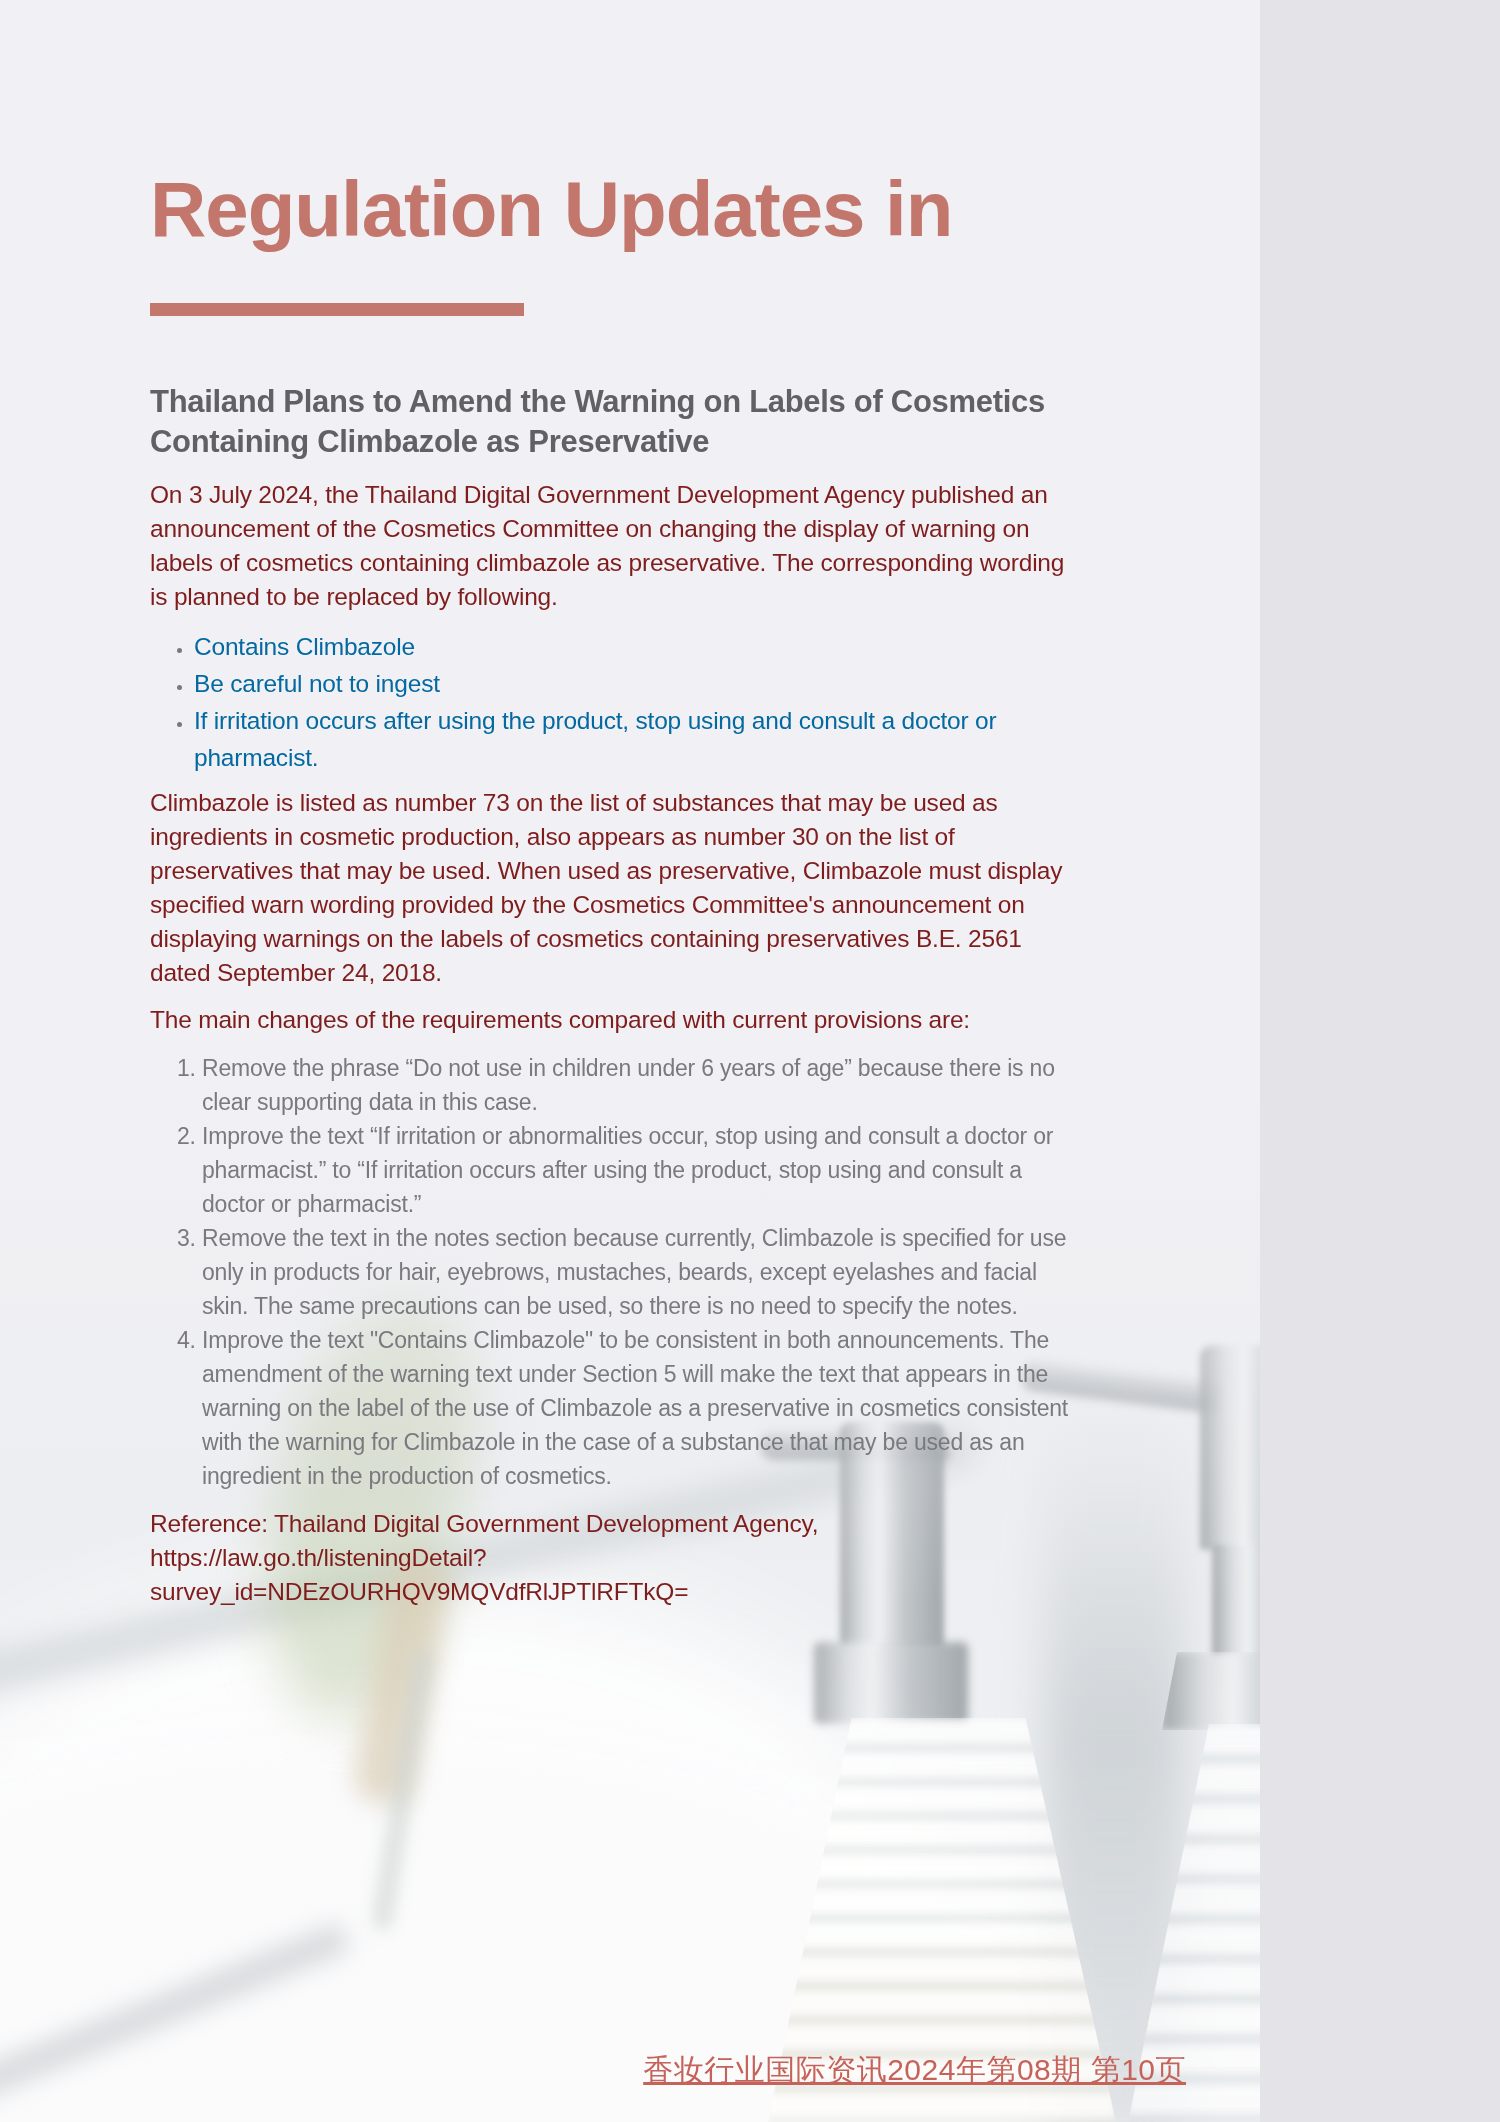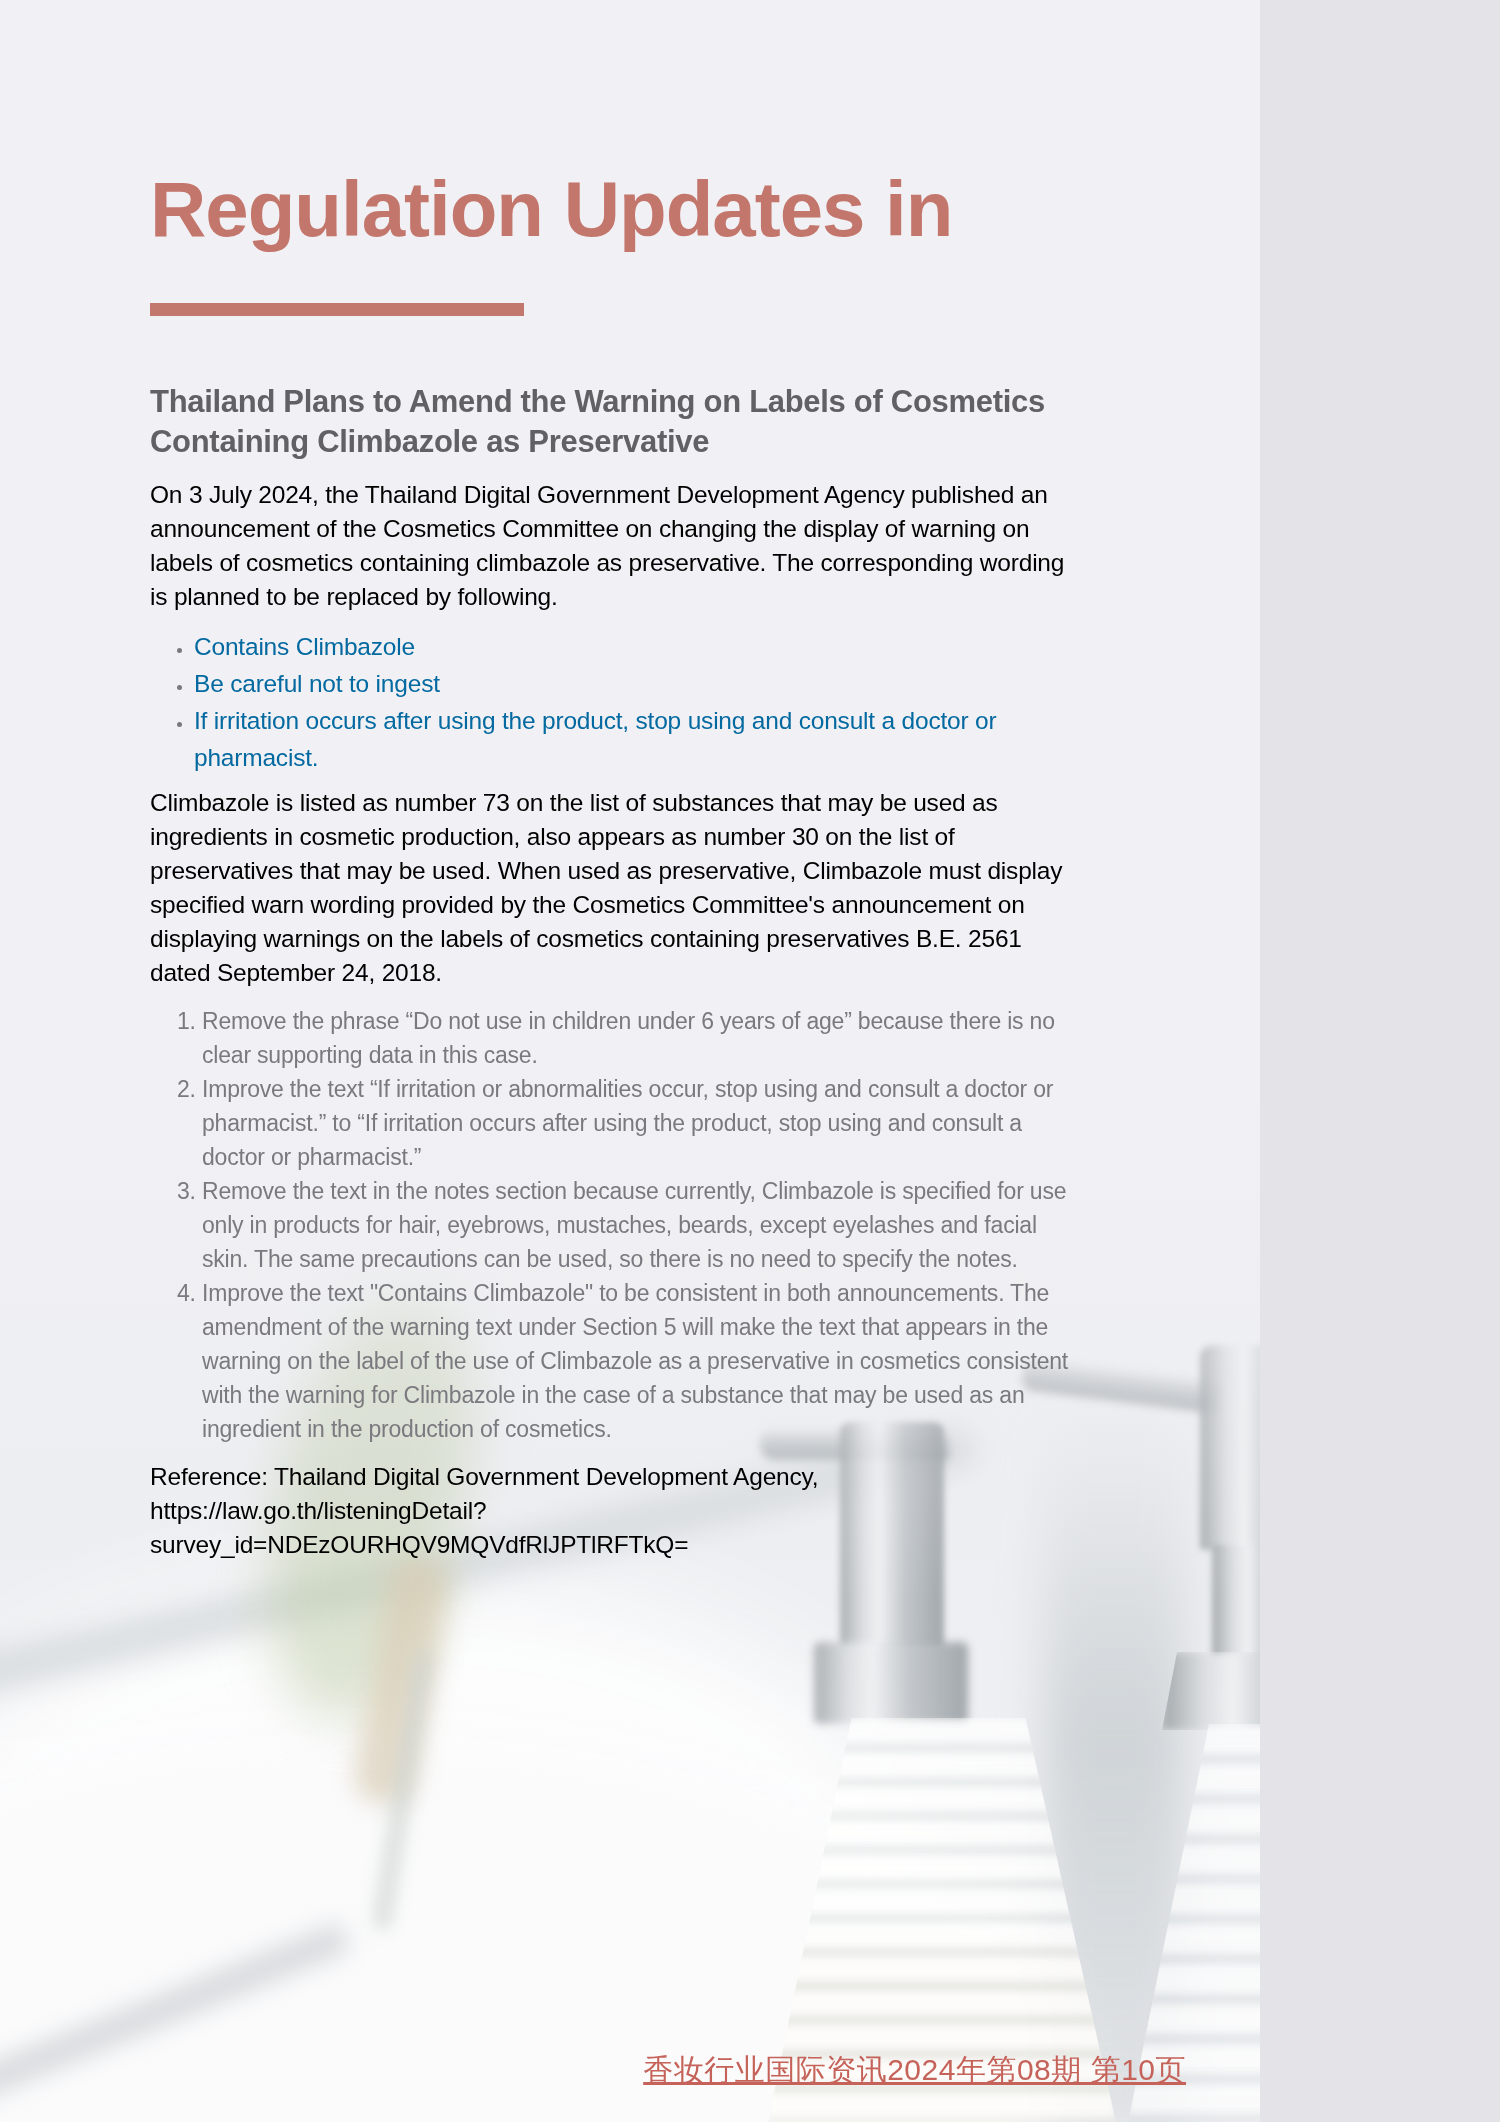--- a/index.html
+++ b/index.html
@@ -50,21 +50,21 @@
       linear-gradient(180deg, rgba(240,242,243,.4) 0%, rgba(236,239,240,.55) 100%);
     filter:blur(4px);opacity:.85;}
   .ph-fade{left:0;right:0;top:0;height:640px;
     background:linear-gradient(180deg, #f1f0f4 0%, rgba(241,240,244,.92) 18%, rgba(241,240,244,.6) 42%, rgba(241,240,244,.25) 68%, rgba(241,240,244,0) 100%);}
 
   
   .content{position:relative;z-index:2;padding:0 190px 0 150px;}
   .title{margin:164px 0 0 0;font-weight:bold;font-size:78px;line-height:91px;letter-spacing:-1px;color:#c3766c;}
   .accent-bar{width:374px;height:13px;background:#c3786e;margin-top:48px;}
   .section-heading{margin:66px 0 0 0;font-weight:bold;font-size:31px;line-height:40px;letter-spacing:-0.3px;color:#616065;max-width:1130px;}
-  .body-par{margin:16px 0 0 0;font-size:24.5px;line-height:34px;color:#000000;letter-spacing:-0.2px;}
+  .body-par{margin:16px 0 0 0;font-size:24.5px;line-height:34px;color:#7f1d1d;letter-spacing:-0.2px;}
   .p2{margin-top:10px;} .p3{margin-top:13px;} .ref{margin-top:14px;}
   ul.bullets{margin:14px 0 0 0;padding:0 0 0 44px;list-style:disc;}
   ul.bullets li{font-size:24.5px;line-height:37px;color:#0369a1;letter-spacing:-0.2px;}
   ul.bullets li::marker{color:#7a797f;font-size:18px;}
   ol.changes{margin:14px 0 0 0;padding:0 0 0 52px;list-style:decimal;}
   ol.changes li{font-size:23px;line-height:34px;color:#7a797f;letter-spacing:-0.2px;}
   ol.changes li::marker{color:#7a797f;}
   .footer{position:absolute;z-index:3;right:74px;top:2050px;font-size:30px;color:#c5635a;letter-spacing:.5px;text-decoration:underline;}
 </style>
 </head>
@@ -106,20 +106,21 @@
     <p class="body-par">On 3 July 2024, the Thailand Digital Government Development Agency published an announcement of the Cosmetics Committee on changing the display of warning on labels of cosmetics containing climbazole as preservative. The corresponding wording is planned to be replaced by following.</p>
 
     <ul class="bullets">
       <li>Contains Climbazole</li>
       <li>Be careful not to ingest</li>
       <li>If irritation occurs after using the product, stop using and consult a doctor or pharmacist.</li>
     </ul>
 
     <p class="body-par p2">Climbazole is listed as number 73 on the list of substances that may be used as ingredients in cosmetic production, also appears as number 30 on the list of preservatives that may be used. When used as preservative, Climbazole must display specified warn wording provided by the Cosmetics Committee's announcement on displaying warnings on the labels of cosmetics containing preservatives B.E. 2561 dated September 24, 2018.</p>
 
+    <p class="body-par p3">The main changes of the requirements compared with current provisions are:</p>
 
     <ol class="changes">
       <li>Remove the phrase “Do not use in children under 6 years of age” because there is no clear supporting data in this case.</li>
       <li>Improve the text “If irritation or abnormalities occur, stop using and consult a doctor or pharmacist.” to “If irritation occurs after using the product, stop using and consult a doctor or pharmacist.”</li>
       <li>Remove the text in the notes section because currently, Climbazole is specified for use only in products for hair, eyebrows, mustaches, beards, except eyelashes and facial skin. The same precautions can be used, so there is no need to specify the notes.</li>
       <li>Improve the text "Contains Climbazole" to be consistent in both announcements. The amendment of the warning text under Section 5 will make the text that appears in the warning on the label of the use of Climbazole as a preservative in cosmetics consistent with the warning for Climbazole in the case of a substance that may be used as an ingredient in the production of cosmetics.</li>
     </ol>
 
     <p class="body-par ref">
       <span>Reference: Thailand Digital Government Development Agency, https://law.go.th/listeningDetail?</span><br>

